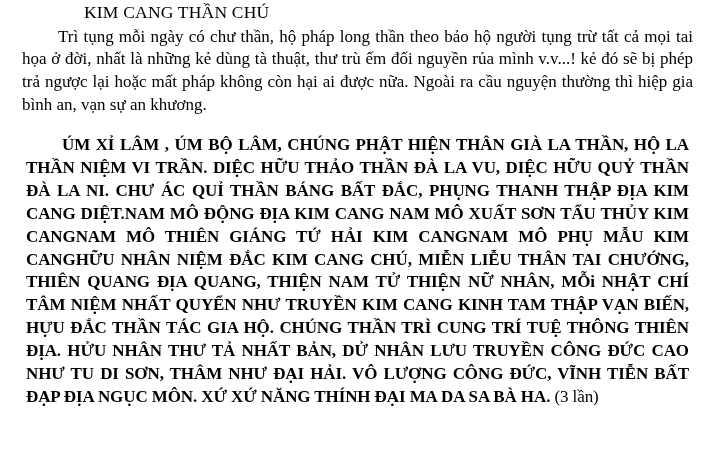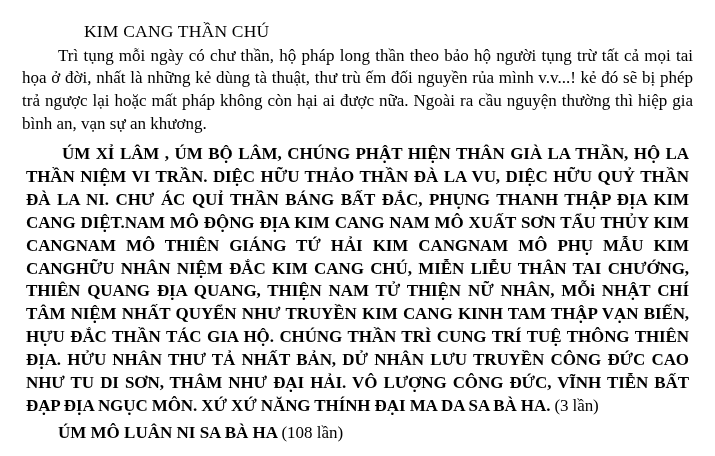--- a/index.html
+++ b/index.html
@@ -11,42 +11,42 @@
     width: 715px;
     height: 456px;
     font-family: "Liberation Serif", "DejaVu Serif", serif;
     color: #000000;
     overflow: hidden;
   }
   .page {
     width: 715px;
     height: 456px;
     box-sizing: border-box;
-    padding: 21px 22px 0 22px;
+    padding: 2px 22px 0 22px;
     position: relative;
   }
   .title {
     font-size: 17.5px;
     line-height: 1.25;
     margin: 0 0 2px 0;
     padding-left: 62px;
     font-weight: normal;
     letter-spacing: 0.2px;
   }
   .para {
     font-size: 17px;
     line-height: 1.33;
     margin: 0;
     text-align: justify;
     text-justify: inter-word;
     text-indent: 36px;
     hyphens: none;
   }
   .para.intro {
-    margin-bottom: 8px;
+    margin-bottom: 18px;
   }
   .mantra {
     font-weight: bold;
     font-size: 17px;
     line-height: 1.345;
     text-align: justify;
     text-justify: inter-word;
     text-indent: 36px;
     letter-spacing: -0.1px;
     margin: 4px;
@@ -69,15 +69,14 @@
 <body>
 
 <div class="page">
 
   <h1 class="title">KIM CANG THẦN CHÚ</h1>
 
   <p class="para intro">Trì tụng mỗi ngày có chư thần, hộ pháp long thần theo bảo hộ người tụng trừ tất cả mọi tai họa ở đời, nhất là những kẻ dùng tà thuật, thư trù ếm đối nguyền rủa mình v.v...! kẻ đó sẽ bị phép trả ngược lại hoặc mất pháp không còn hại ai được nữa. Ngoài ra cầu nguyện thường thì hiệp gia bình an, vạn sự an khương.</p>
 
   <p class="mantra"><span>ÚM XỈ LÂM , ÚM BỘ LÂM, CHÚNG PHẬT HIỆN THÂN GIÀ LA THẦN, HỘ LA THẦN NIỆM VI TRẦN. DIỆC HỮU THẢO THẦN ĐÀ LA VU, DIỆC HỮU QUỶ THẦN ĐÀ LA NI. CHƯ ÁC QUỈ THẦN BÁNG BẤT ĐẮC, PHỤNG THANH THẬP ĐỊA KIM CANG DIỆT.NAM MÔ ĐỘNG ĐỊA KIM CANG NAM MÔ XUẤT SƠN TẨU THỦY KIM CANGNAM MÔ THIÊN GIÁNG TỨ HẢI KIM CANGNAM MÔ PHỤ MẪU KIM CANGHỮU NHÂN NIỆM ĐẮC KIM CANG CHÚ, MIỄN LIỄU THÂN TAI CHƯỚNG, THIÊN QUANG ĐỊA QUANG, THIỆN NAM TỬ THIỆN NỮ NHÂN, MỖi NHẬT CHÍ TÂM NIỆM NHẤT QUYỂN NHƯ TRUYỀN KIM CANG KINH TAM THẬP VẠN BIẾN, HỰU ĐẮC THẦN TÁC GIA HỘ. CHÚNG THẦN TRÌ CUNG TRÍ TUỆ THÔNG THIÊN ĐỊA. HỬU NHÂN THƯ TẢ NHẤT BẢN, DỬ NHÂN LƯU TRUYỀN CÔNG ĐỨC CAO NHƯ TU DI SƠN, THÂM NHƯ ĐẠI HẢI. VÔ LƯỢNG CÔNG ĐỨC, VĨNH TIỄN BẤT ĐẠP ĐỊA NGỤC MÔN. XỨ XỨ NĂNG THÍNH ĐẠI MA DA SA BÀ HA.</span> <span class="count">(3 lần)</span></p>
 
-  <p class="closing"><span>ÚM MÔ LUÂN NI SA BÀ HA</span> <span class="count">(108 lần)</span></p>
 
 </div>
 
 </body></html>

